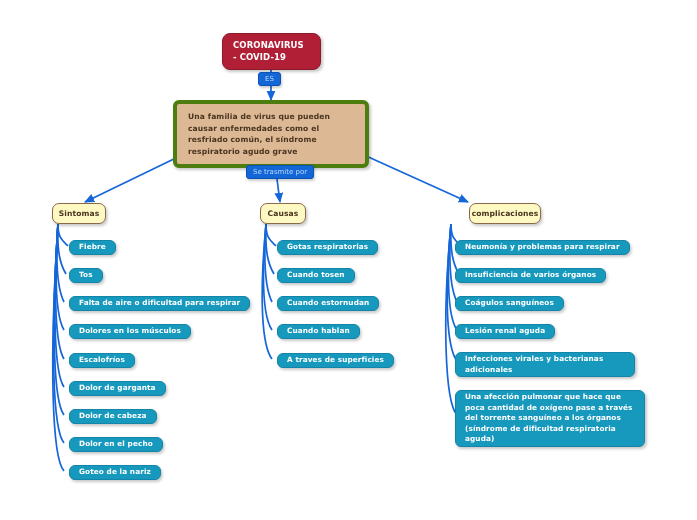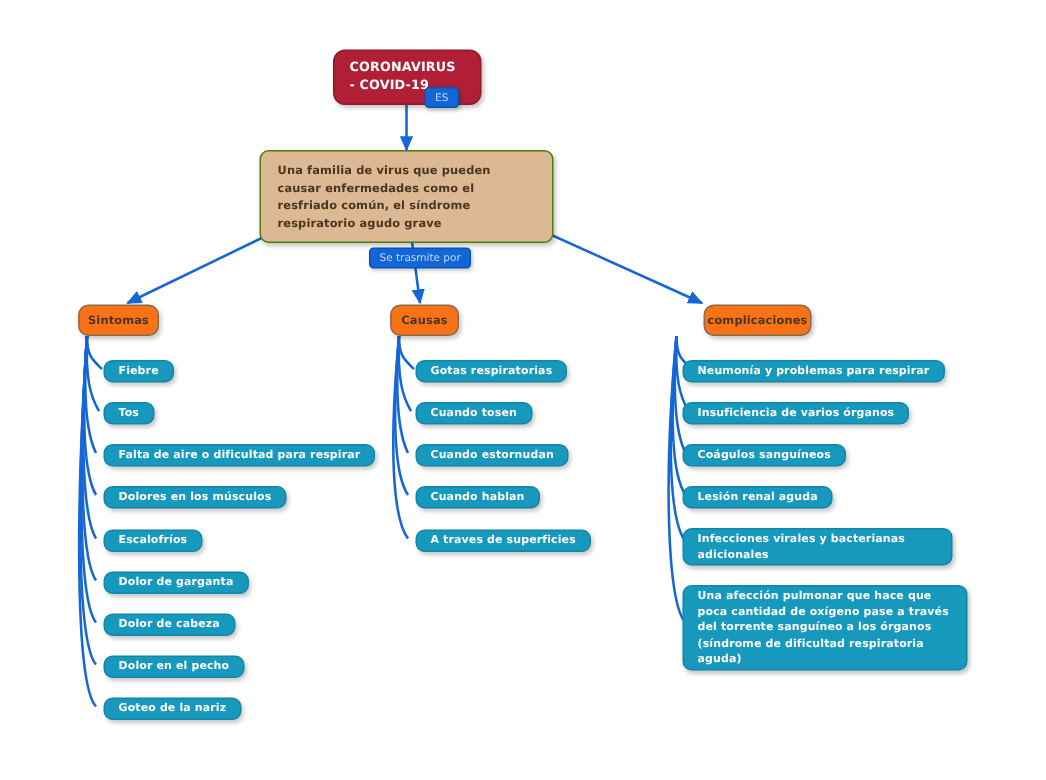--- a/index.html
+++ b/index.html
@@ -42,29 +42,29 @@
     background: #b01f36;
     border: 1px solid #8d1a2b;
     color: #ffffff;
     font-size: 8.5px;
     line-height: 11.5px;
     padding: 6px 10px;
     border-radius: 8px;
   }
   .node-desc {
     background: #dcb894;
-    border: 1px solid #4d7c0f;
+    border: 4px solid #4d7c0f;
     color: #4a3520;
     font-size: 7.6px;
     line-height: 11.5px;
     padding: 7px 11px;
     border-radius: 6px;
   }
   .node-cat {
-    background: #f97316;
+    background: #fef9c3;
     border: 1px solid #8a6a4a;
     color: #4a3520;
     font-size: 7.6px;
     padding: 5px 11px;
     border-radius: 7px;
     justify-content: center;
   }
   .node-leaf {
     background: #1799bd;
     border: 1px solid #1285a8;
@@ -132,21 +132,21 @@
       <path d="M451,224 C446,284 449,318 457,330"></path>
       <path d="M451,224 C444,300 447,348 457,361"></path>
       <path d="M451,224 C442,320 445,402 457,415"></path>
     </g>
   </svg>
 
   <div class="node node-root" style="left:222px; top:33px; width:99px;">
     <span>CORONAVIRUS - COVID-19</span>
   </div>
 
-  <div class="edge-label" style="left:258px; top:58px;margin-left:25px;">
+  <div class="edge-label" style="left:258px; top:72px;">
     <span>ES</span>
   </div>
 
   <div class="node node-desc" style="left:173px; top:100px; width:196px;">
     <span>Una familia de virus que pueden causar enfermedades como el resfriado común, el síndrome respiratorio agudo grave</span>
   </div>
 
   <div class="edge-label" style="left:246px; top:165px;">
     <span>Se trasmite por</span>
   </div>

